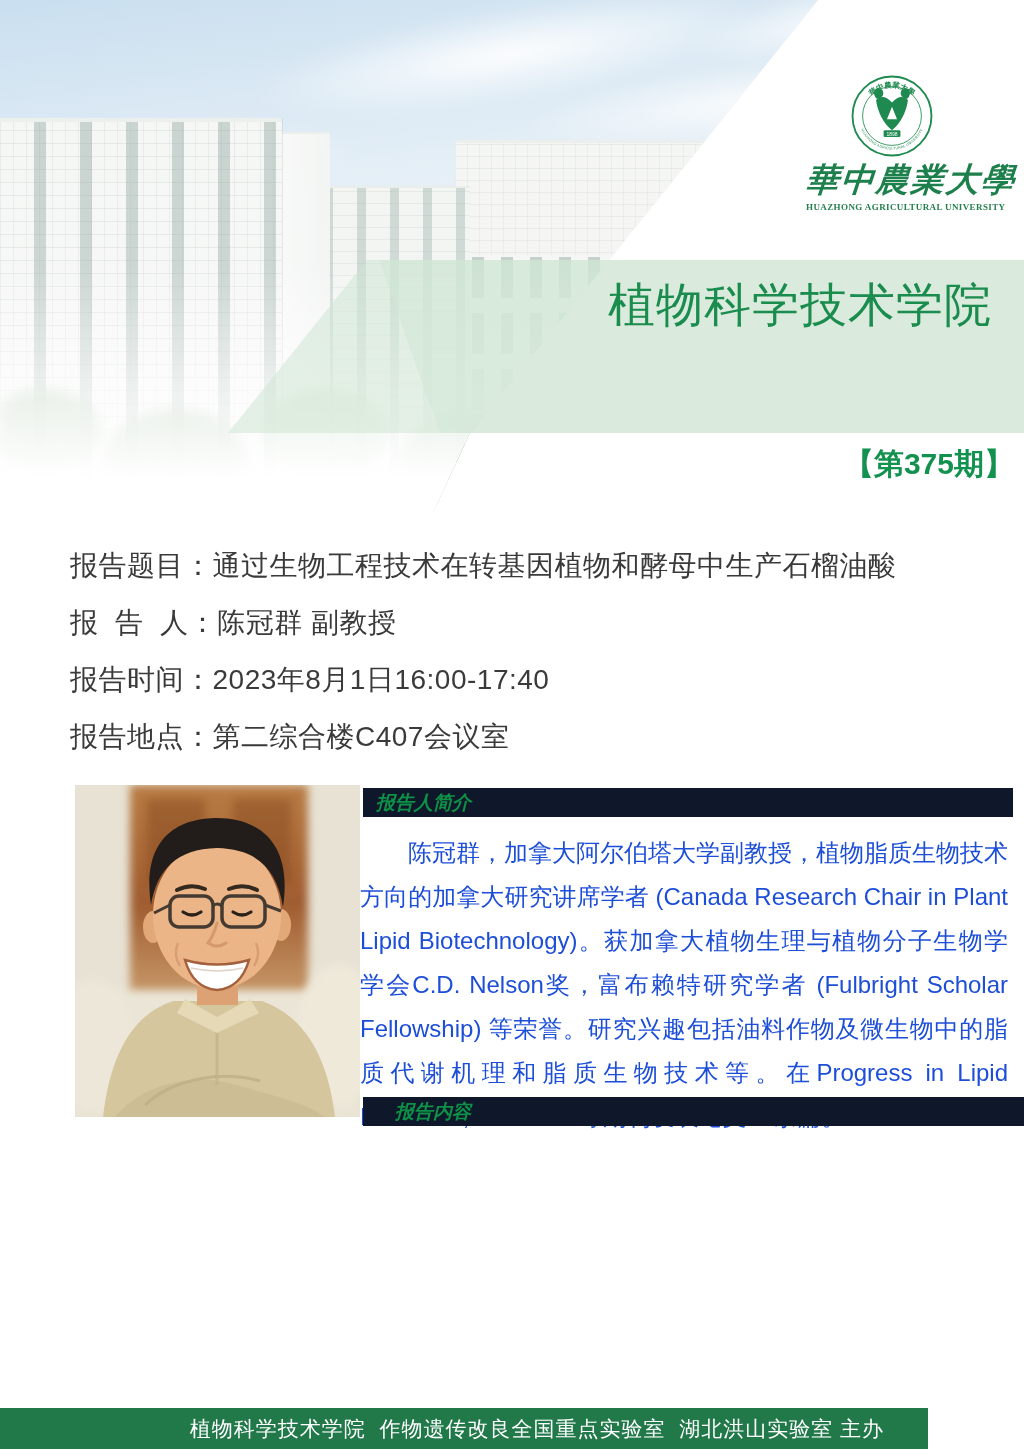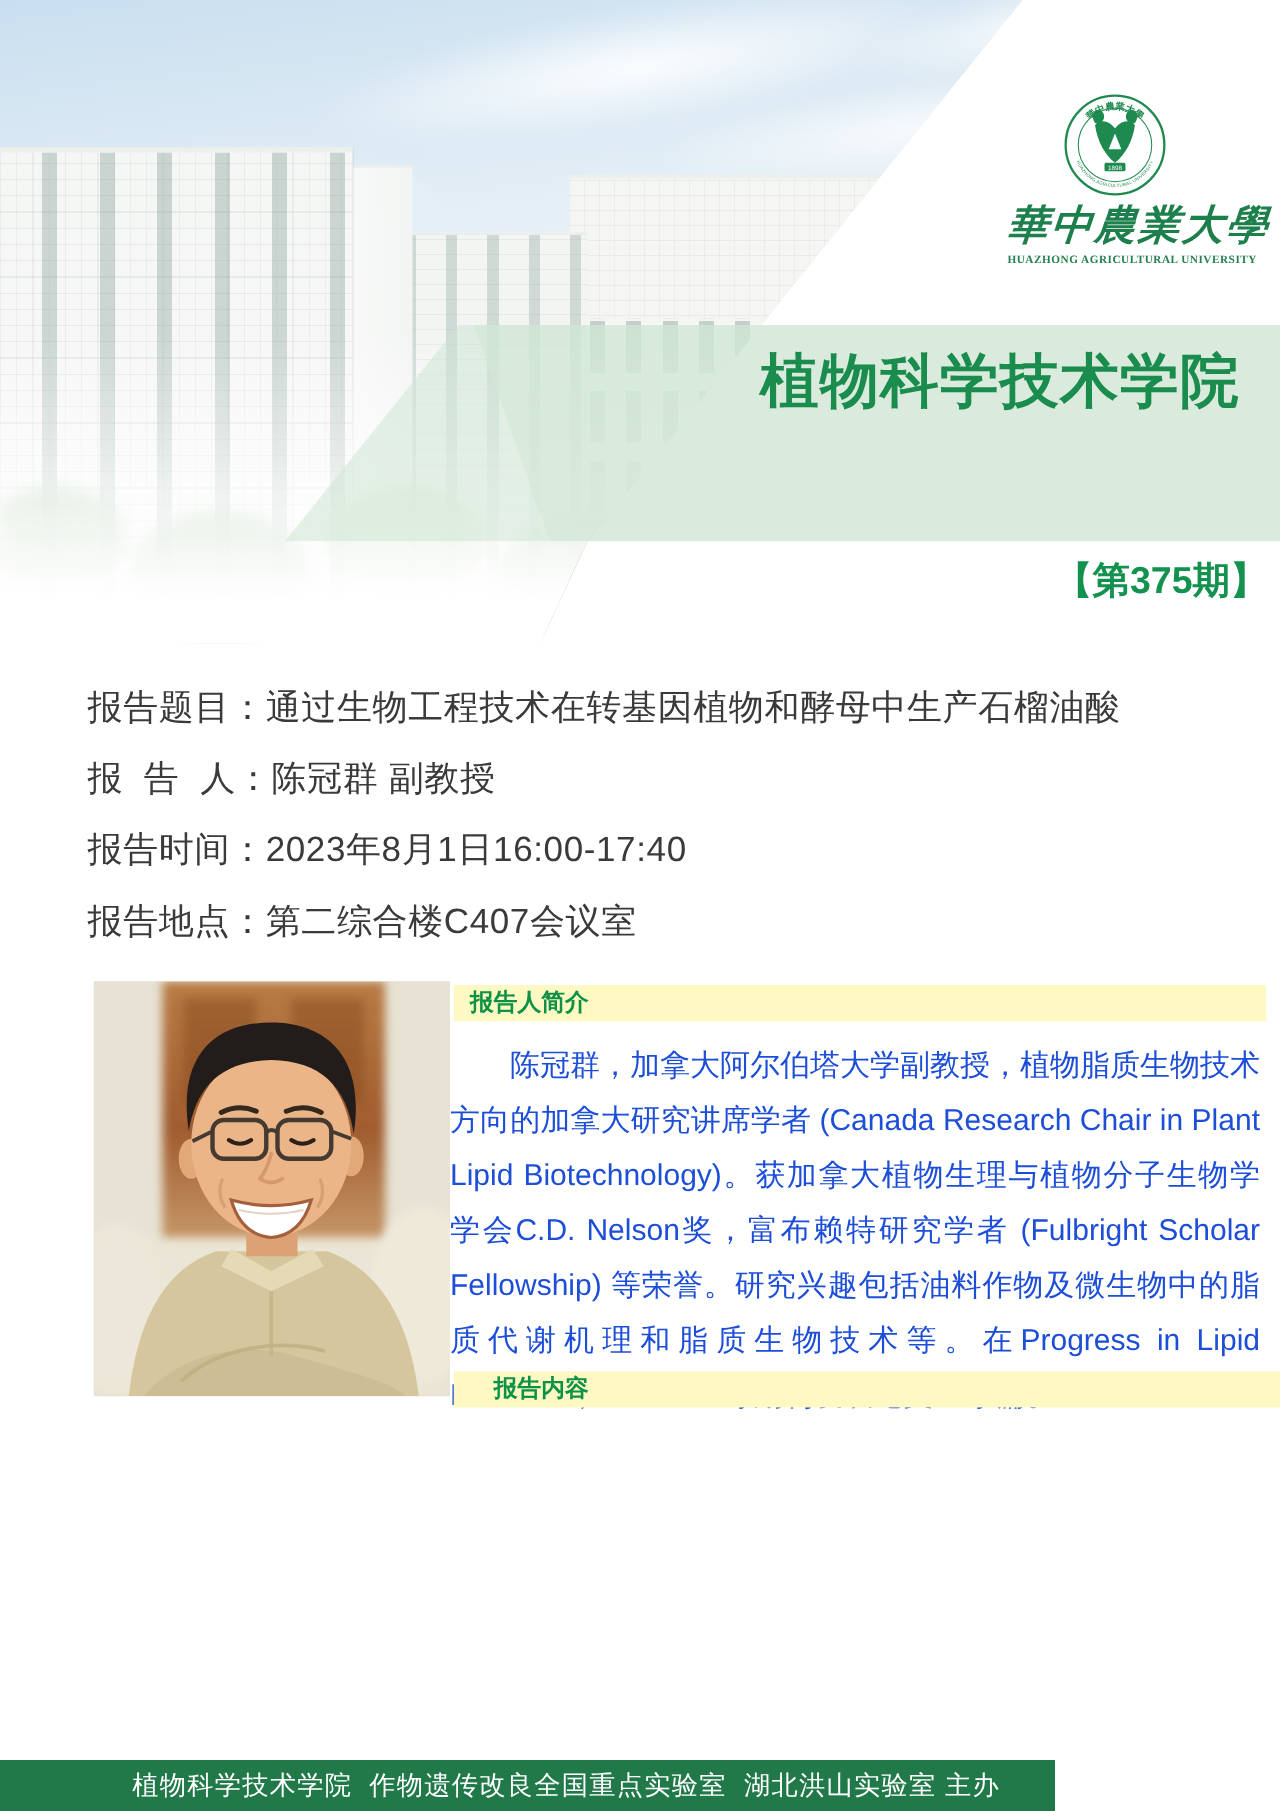--- a/index.html
+++ b/index.html
@@ -63,43 +63,43 @@
 
   
   .logo{position:absolute;left:806px;top:74px;width:172px;text-align:center;}
   .seal{display:block;margin:0 auto;}
   .calligraphy{margin-top:4px;font-family:"DejaVu Serif","Liberation Serif",serif;
     font-style:italic;font-weight:bold;font-size:33px;line-height:36px;color:#1d7f4b;
     letter-spacing:2px;white-space:nowrap;transform:skewX(-5deg);}
   .logo-eng{margin-top:4px;font-family:"Liberation Serif","DejaVu Serif",serif;font-weight:bold;
     font-size:9px;color:#257f4e;letter-spacing:.4px;white-space:nowrap;}
 
-  .college-title{position:absolute;right:32px;top:274px;font-size:47px;font-weight:700;
+  .college-title{position:absolute;right:32px;top:274px;font-size:47px;font-weight:400;
     color:#1a8c4e;letter-spacing:1px;white-space:nowrap;}
   .forum-title{position:absolute;right:12px;top:344px;font-size:66px;font-weight:800;
     color:#187f49;letter-spacing:3px;white-space:nowrap;}
   .issue-label{position:absolute;right:10px;top:444px;font-size:30px;font-weight:700;
     color:#13914f;white-space:nowrap;}
 
   
   .detail-row{position:absolute;left:70px;font-size:28px;color:#3a3a3a;white-space:pre;letter-spacing:.5px;}
   .detail-row .lbl{white-space:pre;}
   .r0{top:547px;} .r1{top:604px;} .r2{top:661px;} .r3{top:718px;}
 
   
   .speaker-photo{position:absolute;left:75px;top:785px;width:285px;height:332px;overflow:hidden;background:#e7e2d4;}
-  .sec-band{position:absolute;left:363px;width:650px;height:29px;background:#fef9c3;}
+  .sec-band{position:absolute;left:363px;width:650px;height:29px;background:#0f172a;font-style:italic;}
   .sec-band.s1{top:788px;} .sec-band.s2{top:1097px;padding-left:19px;}
   .sec-title{padding-left:13px;font-size:19px;font-weight:700;color:#0d9147;line-height:29px;}
   .para{position:absolute;left:360px;width:648px;font-size:24px;line-height:44px;color:#1d4ed8;
     text-align:justify;text-indent:2em;margin:0;}
   .bio{top:831px;} .content-text{top:1168px;}
 
   
-  .footer-bar{position:absolute;left:0;top:1408px;width:844px;height:41px;background:#21794a;}
+  .footer-bar{position:absolute;left:0;top:1408px;width:928px;height:41px;background:#21794a;}
   .footer-text{display:block;line-height:41px;color:#ffffff;font-size:21px;text-align:right;
     padding-right:44px;white-space:pre;letter-spacing:1px;}
 </style>
 </head>
 <body>
 
 <div class="poster">
 
   <div class="hero">
     <div class="campus-photo">

